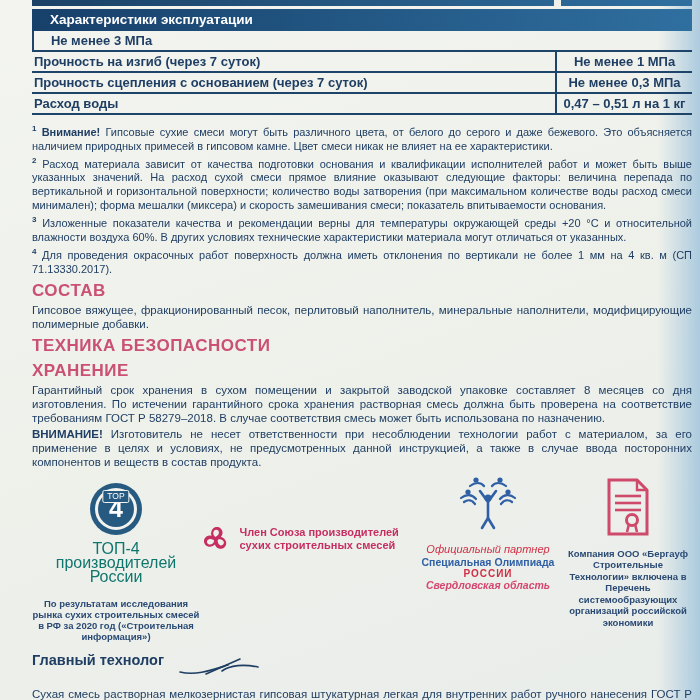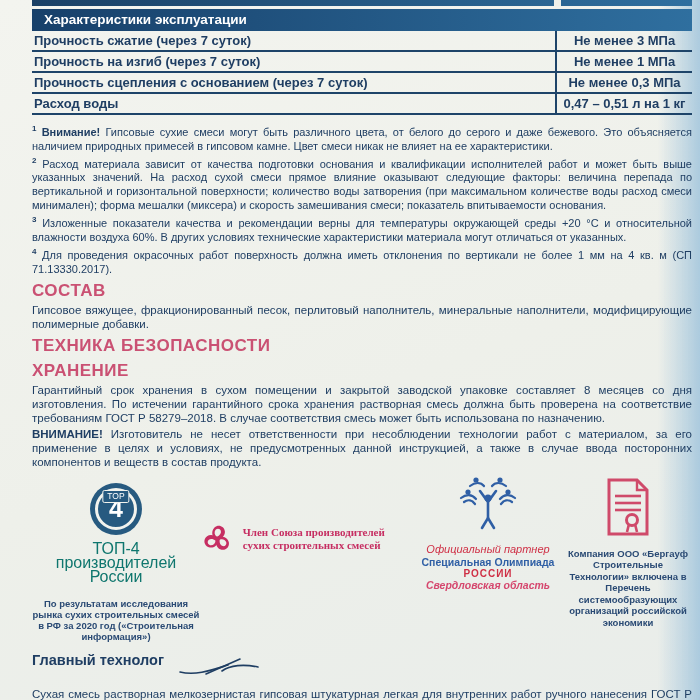--- a/index.html
+++ b/index.html
@@ -12,21 +12,21 @@
       linear-gradient(160deg, #f3f4ef 0%, #eef0ea 55%, #e9edea 100%);
   }
   .sheet { position:absolute; left:32px; top:0; width:660px; }
 
   
   .topstrip { position:relative; height:6px; background:linear-gradient(to right,#1b4166,#2f6f9f); }
   .topstrip .gap { position:absolute; left:522px; top:0; width:7px; height:6px; background:#eef0ea; }
 
   
   .tbl-header {
-    margin-top:3px; height:22px; line-height:22px; padding-left:12px;
+    margin-top:3px; height:22px; line-height:22px; padding-left:18px;
     background:linear-gradient(to right,#17406a,#2f6f9f);
     color:#fff; font-weight:bold; font-size:13.5px;
   }
   .tbl-row { display:flex; border-bottom:2px solid #1e4469; }
   .tbl-row .lbl { flex:1; font-weight:bold; font-size:13px; padding:2px 4px 2px 2px; }
   .tbl-row .val { width:137px; border-left:2px solid #1e4469; font-weight:bold; font-size:13px; text-align:center; padding:2px 2px; }
 
   
   .footnotes { margin-top:7px; font-size:11px; line-height:14px; text-align:justify; }
   .footnotes p { margin-bottom:1px; }
@@ -44,21 +44,21 @@
   .top4-circle { position:absolute; left:2px; top:5px; width:52px; height:52px; border-radius:50%;
     background:#275a80; display:flex; align-items:center; justify-content:center; }
   .top4-inner { width:42px; height:42px; border-radius:50%; background:#275a80; border:3px solid #f2f3ee;
     color:#fff; font-weight:bold; font-size:25px; display:flex; align-items:center; justify-content:center; }
   .top4-banner { position:absolute; left:50%; transform:translateX(-50%); top:12px; background:#275a80;
     color:#fff; font-size:8.5px; font-weight:normal; padding:0 4px; line-height:11px; border:1px solid #f2f3ee; border-radius:2px; }
   .top4-title { color:#0f766e; font-weight:normal; font-size:16px; line-height:14px; margin-top:6px; }
   .top4-note { font-size:9.5px; line-height:11px; margin-top:14px; font-weight:bold; color:#2a4a74; }
 
   .b-union { width:212px; display:flex; align-items:center; text-align:left; margin-top:32px; }
-  .union-text { color:#c62e62; font-weight:bold; font-size:11px; line-height:13px; margin-left:8px;font-family:Liberation Serif, serif; }
+  .union-text { color:#c62e62; font-weight:bold; font-size:11px; line-height:13px; margin-left:8px; }
 
   .b-olymp { width:152px; margin-top:-4px; }
   .olymp-l1 { color:#cf2f45; font-weight:normal; font-style:italic; font-size:11px; margin-top:3px; }
   .olymp-l2 { color:#2f5fa5; font-weight:bold; font-size:10.5px; margin-top:1px; }
   .olymp-l3 { color:#cf2f45; font-weight:bold; font-size:10px; letter-spacing:1px; }
   .olymp-l4 { color:#d5476e; font-weight:bold; font-style:italic; font-size:10.5px; }
 
   .b-cert { flex:1; }
   .cert-note { font-size:9.5px; line-height:11.5px; margin-top:8px; font-weight:bold; color:#2a4a74; }
 
@@ -76,21 +76,20 @@
 
 <div class="sheet">
 
   <div class="topstrip">
       <div class="gap"></div>
     </div>
 
   <div>
     <div class="tbl-header">Характеристики эксплуатации</div>
     <div class="tbl-row">
-      <div class="lbl">Прочность сжатие (через 7 суток)</div>
       <div class="val">Не менее 3 МПа</div>
     </div>
     <div class="tbl-row">
       <div class="lbl">Прочность на изгиб (через 7 суток)</div>
       <div class="val">Не менее 1 МПа</div>
     </div>
     <div class="tbl-row">
       <div class="lbl">Прочность сцепления с основанием (через 7 суток)</div>
       <div class="val">Не менее 0,3 МПа</div>
     </div>

